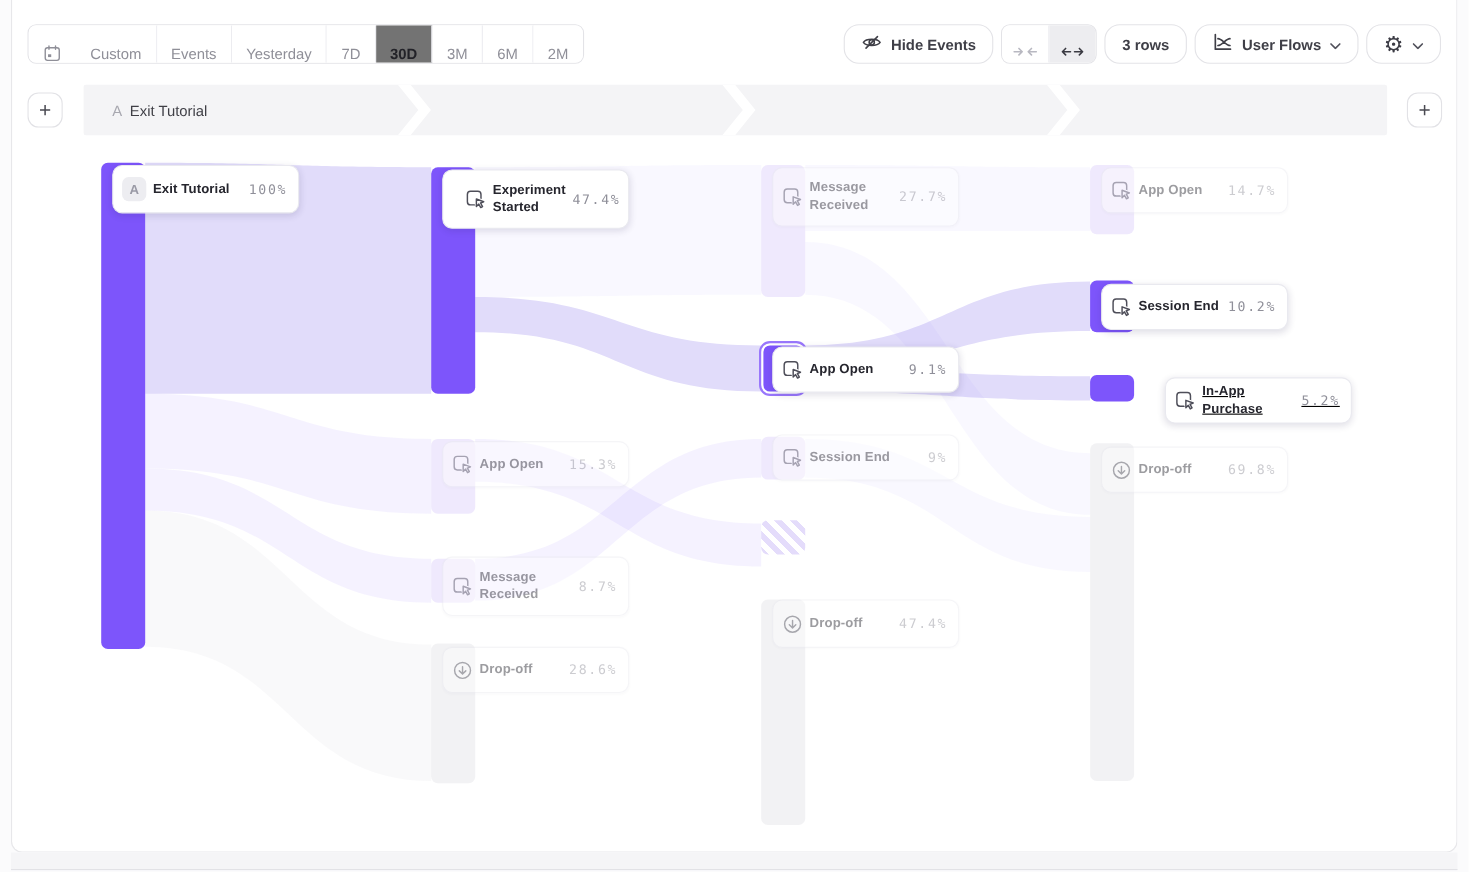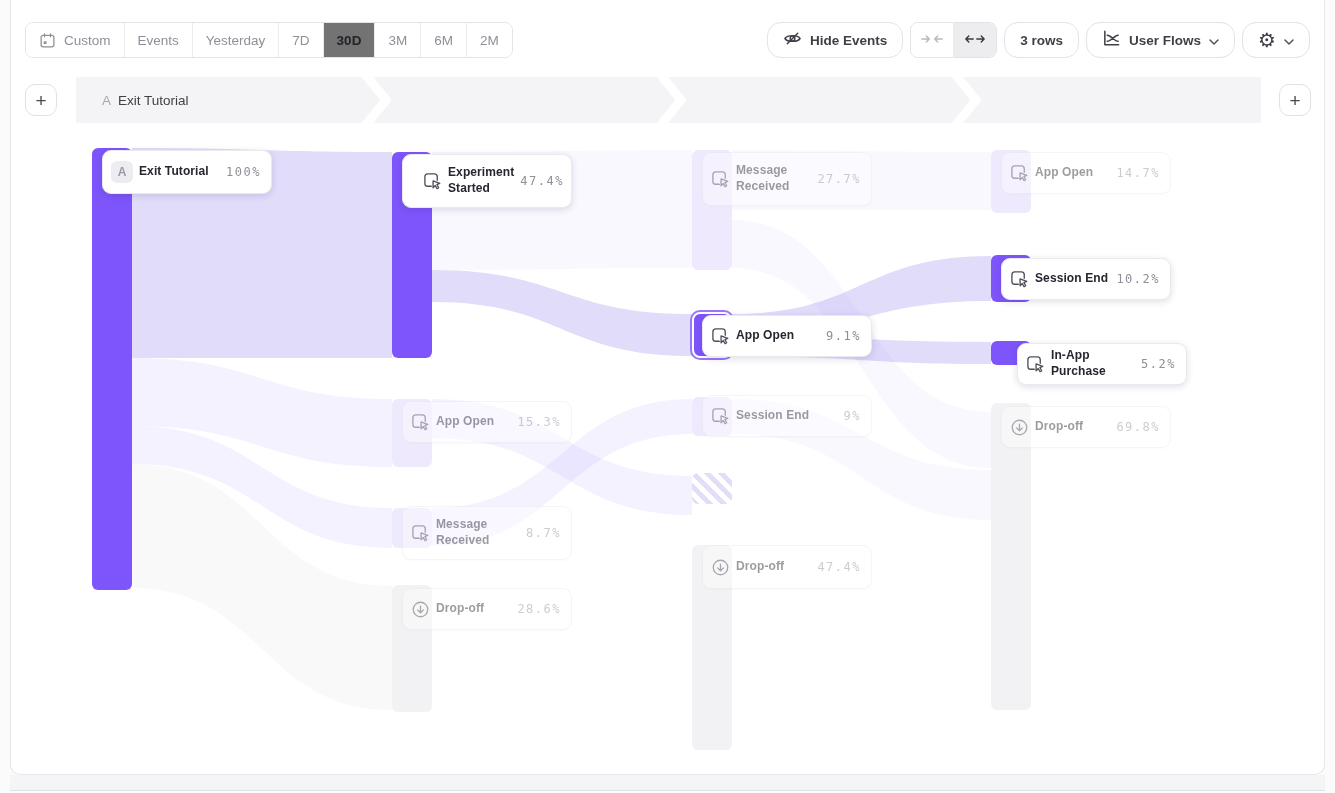--- a/index.html
+++ b/index.html
@@ -3,21 +3,21 @@
 <meta charset="utf-8">
 <style>
   html,body{margin:0;padding:0}
   body{width:1335px;height:793px;background:#fbfbfc;font-family:"Liberation Sans",sans-serif;overflow:hidden;position:relative}
   .panel{position:absolute;left:10px;right:10px;top:0;height:775px;background:#fff;border:1px solid #e7e7ea;border-top:none;border-radius:0 0 10px 10px;overflow:hidden;box-sizing:border-box}
   .bottom-strip{position:absolute;left:10px;right:10px;top:775px;height:15px;background:#f5f5f7;border-bottom:1px solid #e2e2e6}
 
   
   .toolbar{position:absolute;top:22px;left:14px;right:14px;height:36px;display:flex;justify-content:space-between;z-index:5}
   .seg-group{display:flex;align-items:stretch;height:36px;background:#fff;border:1px solid #e3e3e7;border-radius:8px;overflow:hidden;box-sizing:border-box}
-  .seg{display:flex;align-items:center;gap:8px;padding:0 13px;font-size:13.5px;color:#8f8f98;background:#fff;border:none;border-right:1px solid #ececf0;cursor:pointer;font-family:inherit;white-space:nowrap}
+  .seg{display:flex;align-items:flex-end;gap:26px;padding:0 13px;font-size:13.5px;color:#8f8f98;background:#fff;border:none;border-right:1px solid #ececf0;cursor:pointer;font-family:inherit;white-space:nowrap}
   .seg:last-child{border-right:none}
   .seg-on{background:#737373;color:#222228;font-weight:700}
   .toolbar-right{display:flex;gap:7px}
   .btn{display:flex;align-items:center;gap:8px;height:36px;padding:0 15px;background:#fff;border:1px solid #e3e3e7;border-radius:14px;font-size:13.5px;color:#3f3f47;font-weight:600;font-family:inherit;cursor:pointer;box-sizing:border-box}
   .icon-seg{padding:0 10px}
   .arrow-dim{color:#b8b8c1}
   .arrow-on{background:#ededf0;color:#3a3a42}
   .gear-glyph{font-family:"DejaVu Sans",sans-serif;font-size:20px;line-height:1;color:#3c3c45}
 
   
@@ -192,21 +192,21 @@
           <svg width="19" height="19" viewBox="0 0 20 20" fill="none" stroke="#4e4e59" stroke-width="1.4" stroke-linecap="round" stroke-linejoin="round">
             <rect x="2" y="2" width="13" height="13" rx="3"></rect>
             <circle cx="13.5" cy="13.5" r="4.6" fill="#fff" stroke="none"></circle>
             <path d="M10.6 9.4l7 2.6-3 1.2 1.9 3.4-1.7 1-1.9-3.4-2.3 2.3z"></path>
           </svg>
         </span>
         <span class="name">Session End</span>
         <span class="pct">10.2%</span>
       </div>
       <div class="bar bar-purple" style="left: 980px; top: 341px; width: 40px; height: 24px;"></div>
-      <div class="card" style="left: 1006px; top: 343px; height: 42px;">
+      <div class="card" style="left: 1048px; top: 343px; height: 42px; text-decoration: underline;">
         <span class="icon-box">
           <svg width="19" height="19" viewBox="0 0 20 20" fill="none" stroke="#4e4e59" stroke-width="1.4" stroke-linecap="round" stroke-linejoin="round">
             <rect x="2" y="2" width="13" height="13" rx="3"></rect>
             <circle cx="13.5" cy="13.5" r="4.6" fill="#fff" stroke="none"></circle>
             <path d="M10.6 9.4l7 2.6-3 1.2 1.9 3.4-1.7 1-1.9-3.4-2.3 2.3z"></path>
           </svg>
         </span>
         <span class="name">In-App Purchase</span>
         <span class="pct">5.2%</span>
       </div>

